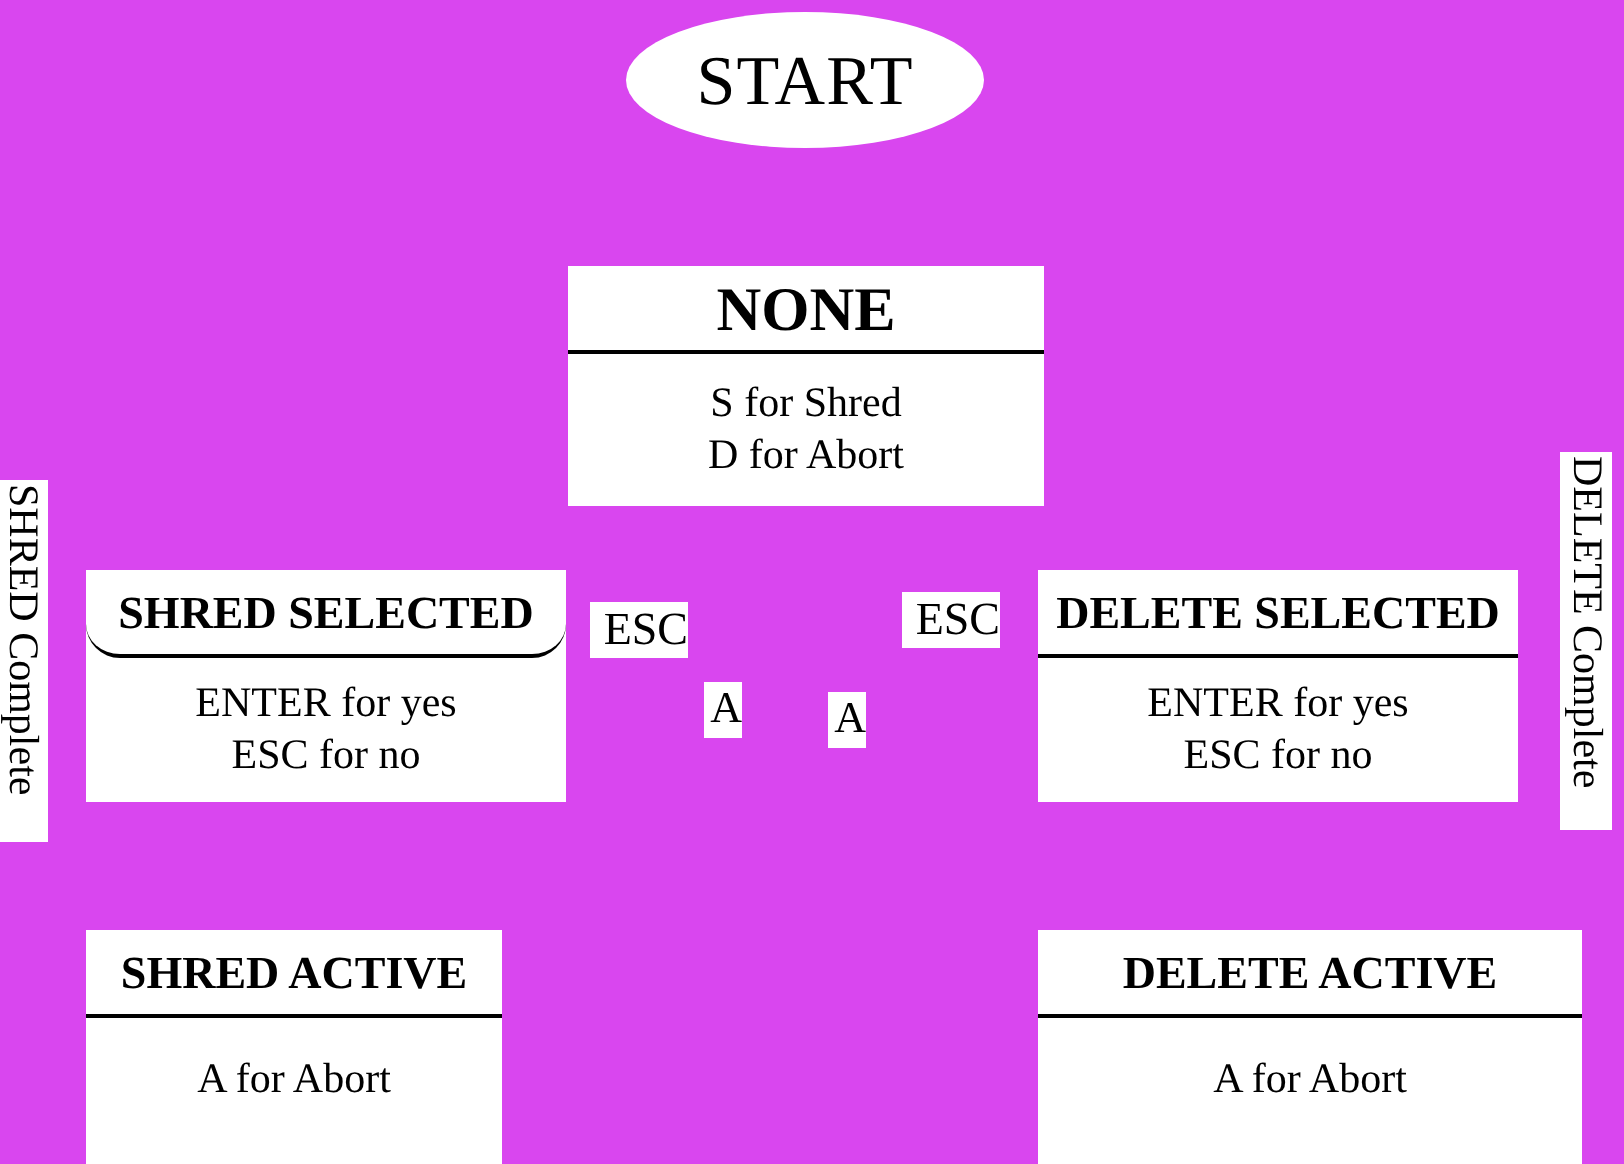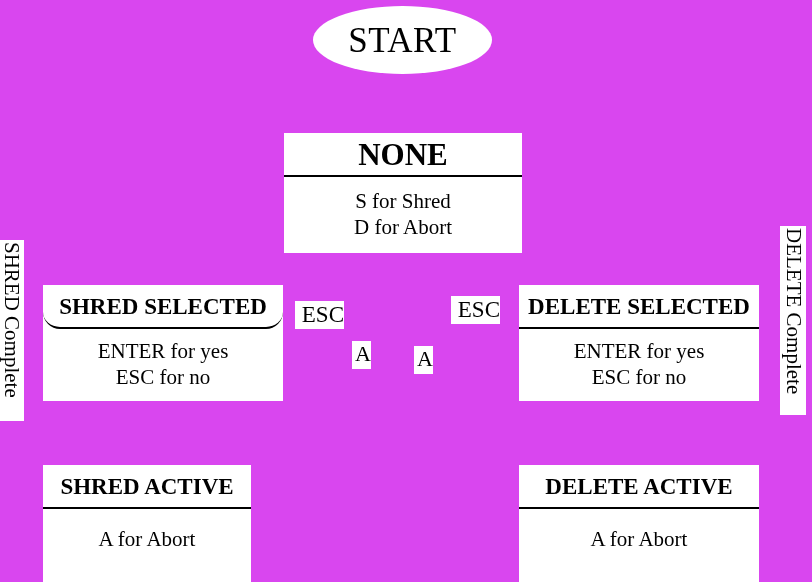--- a/index.html
+++ b/index.html
@@ -96,21 +96,21 @@
 
   #box-shred-active {
     left: 43px; top: 465px; width: 208px; height: 117px;
   }
   #box-shred-active .state-title-row { height: 44px; }
   #box-shred-active .state-title { font-size: 23px; }
   #box-shred-active .state-line { font-size: 21px; }
   #box-shred-active .state-body { justify-content: flex-start; padding-top: 18px; }
 
   #box-delete-active {
-    left: 519px; top: 465px; width: 240px; height: 117px;
+    left: 519px; top: 465px; width: 272px; height: 117px;
   }
   #box-delete-active .state-title-row { height: 44px; }
   #box-delete-active .state-title { font-size: 23px; }
   #box-delete-active .state-line { font-size: 21px; }
   #box-delete-active .state-body { justify-content: flex-start; padding-top: 18px; }
 
   
   .vlabel {
     position: absolute;
     background: #ffffff;

